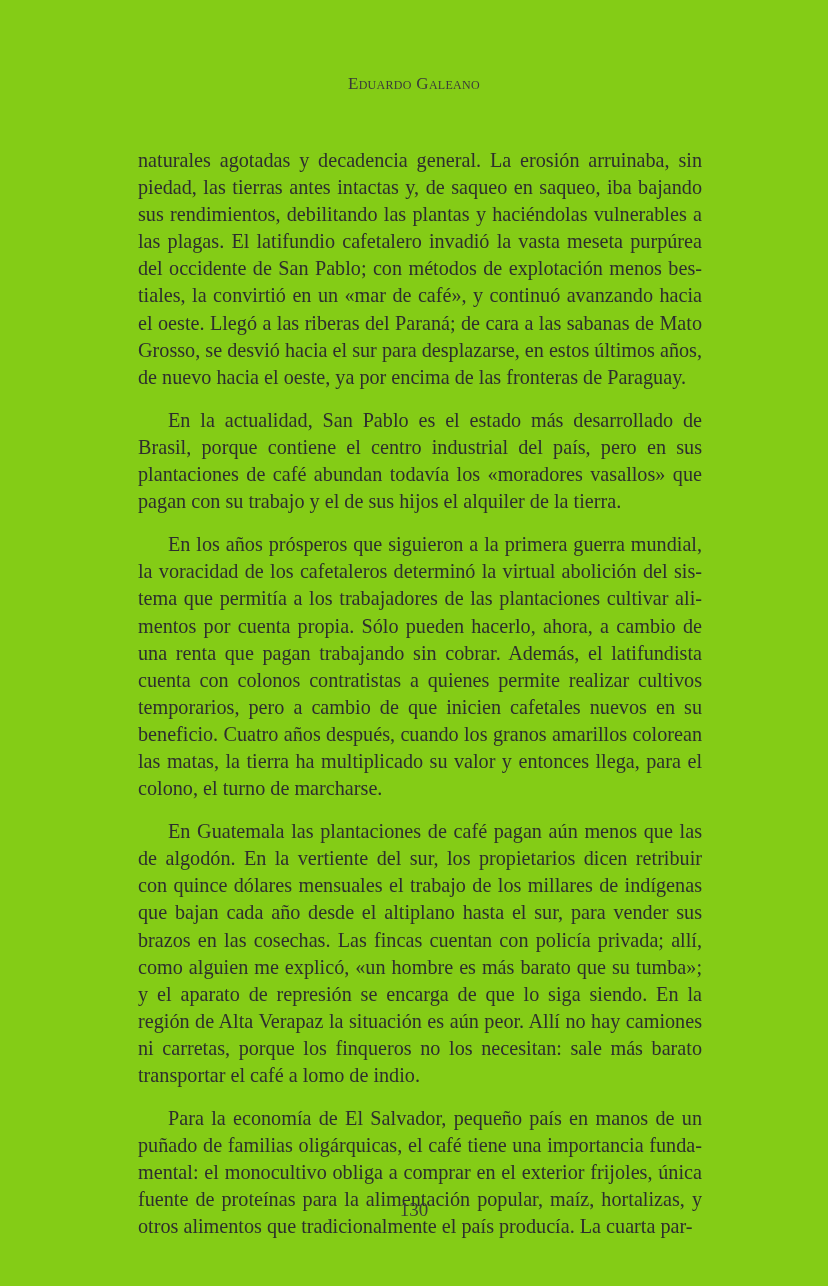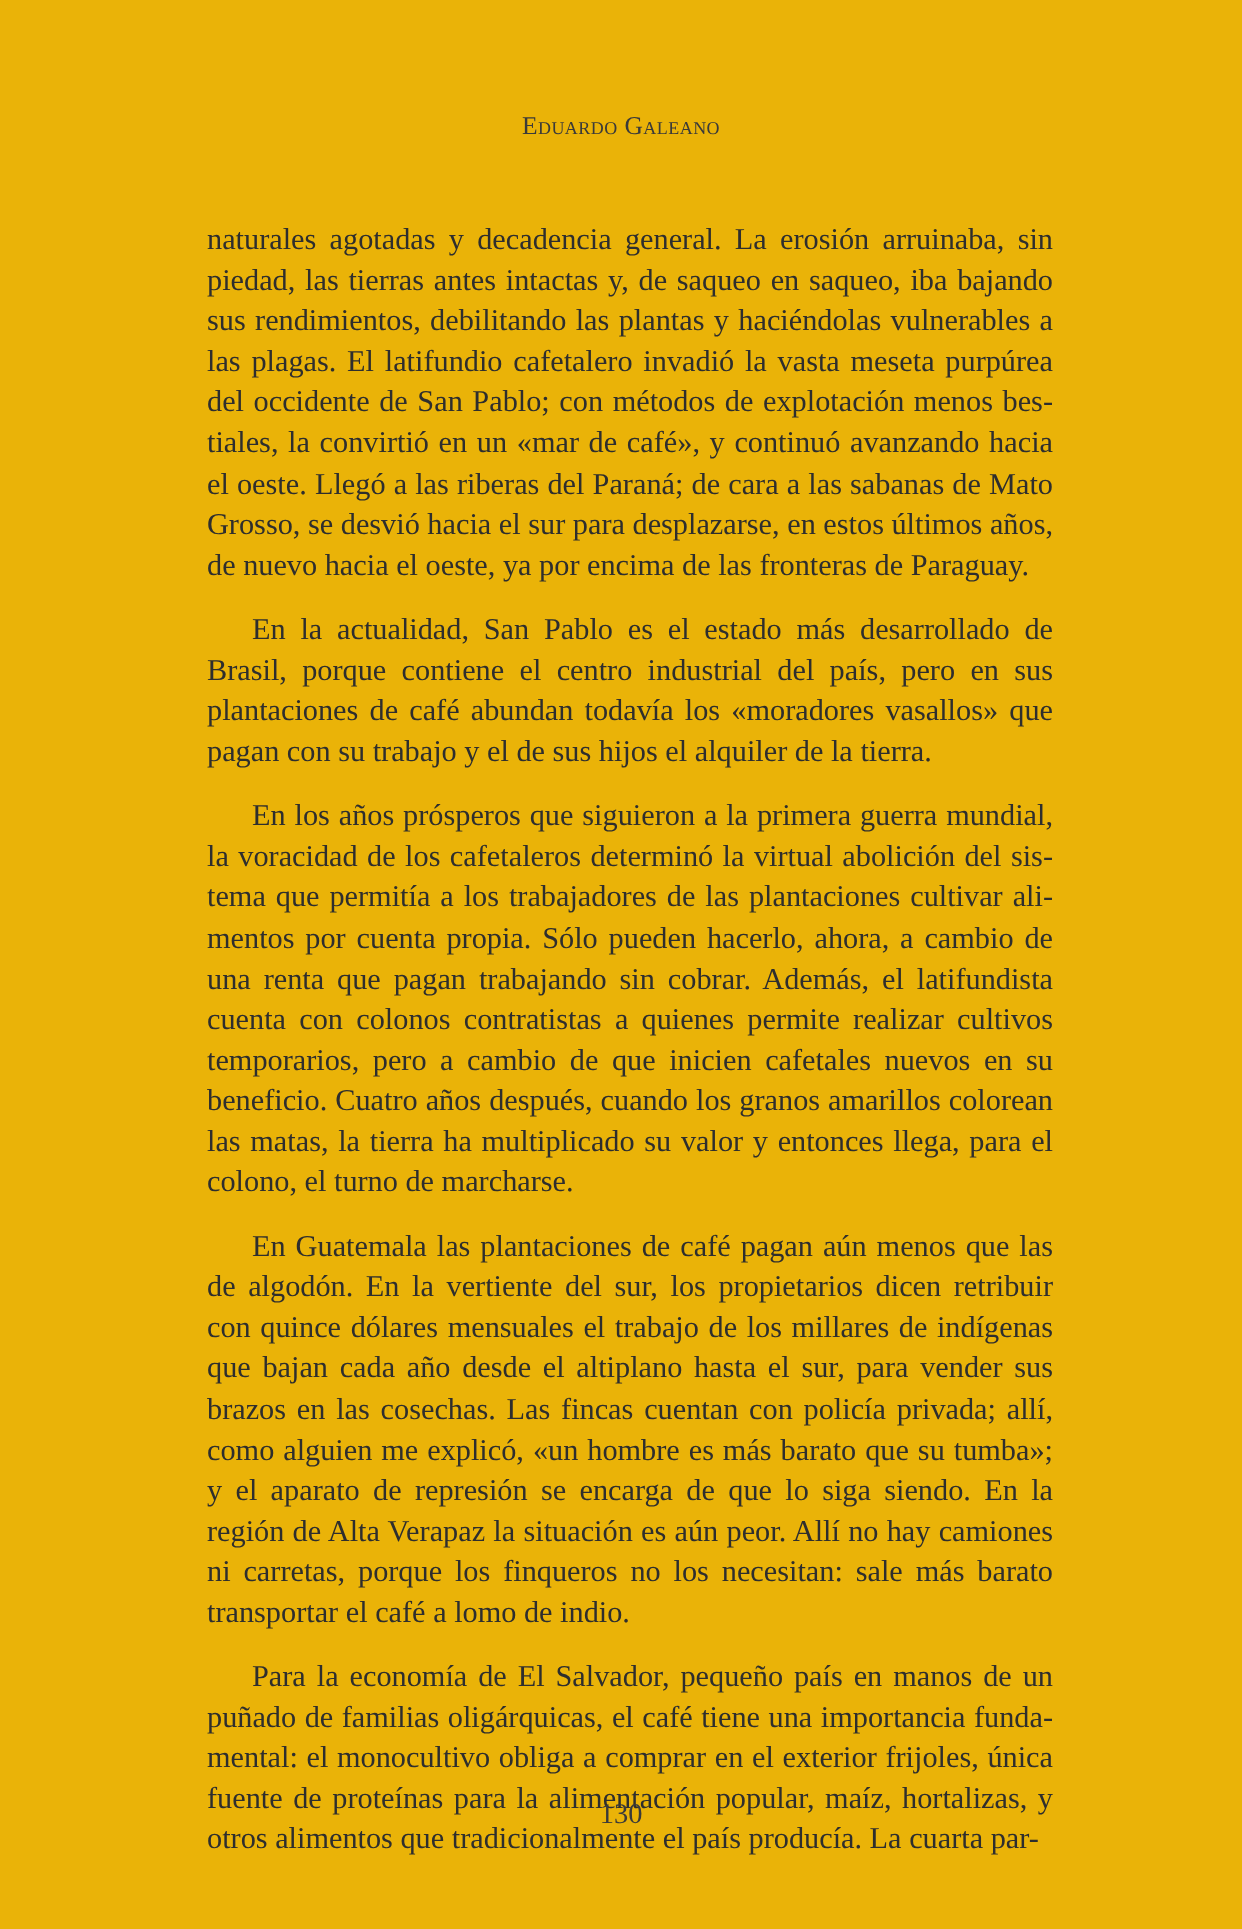--- a/index.html
+++ b/index.html
@@ -10,21 +10,21 @@
   body {
     width: 828px;
     height: 1286px;
     position: relative;
     overflow: hidden;
   }
   .page {
     position: absolute;
     left: 0; top: 0;
     width: 828px; height: 1286px;
-    background: #eab308;
+    background: #84cc16;
   }
   .running-head {
     position: absolute;
     top: 74px;
     left: 0;
     width: 828px;
     text-align: center;
     font-family: "Liberation Serif", "DejaVu Serif", serif;
     font-size: 17px;
     letter-spacing: 0.3px;

